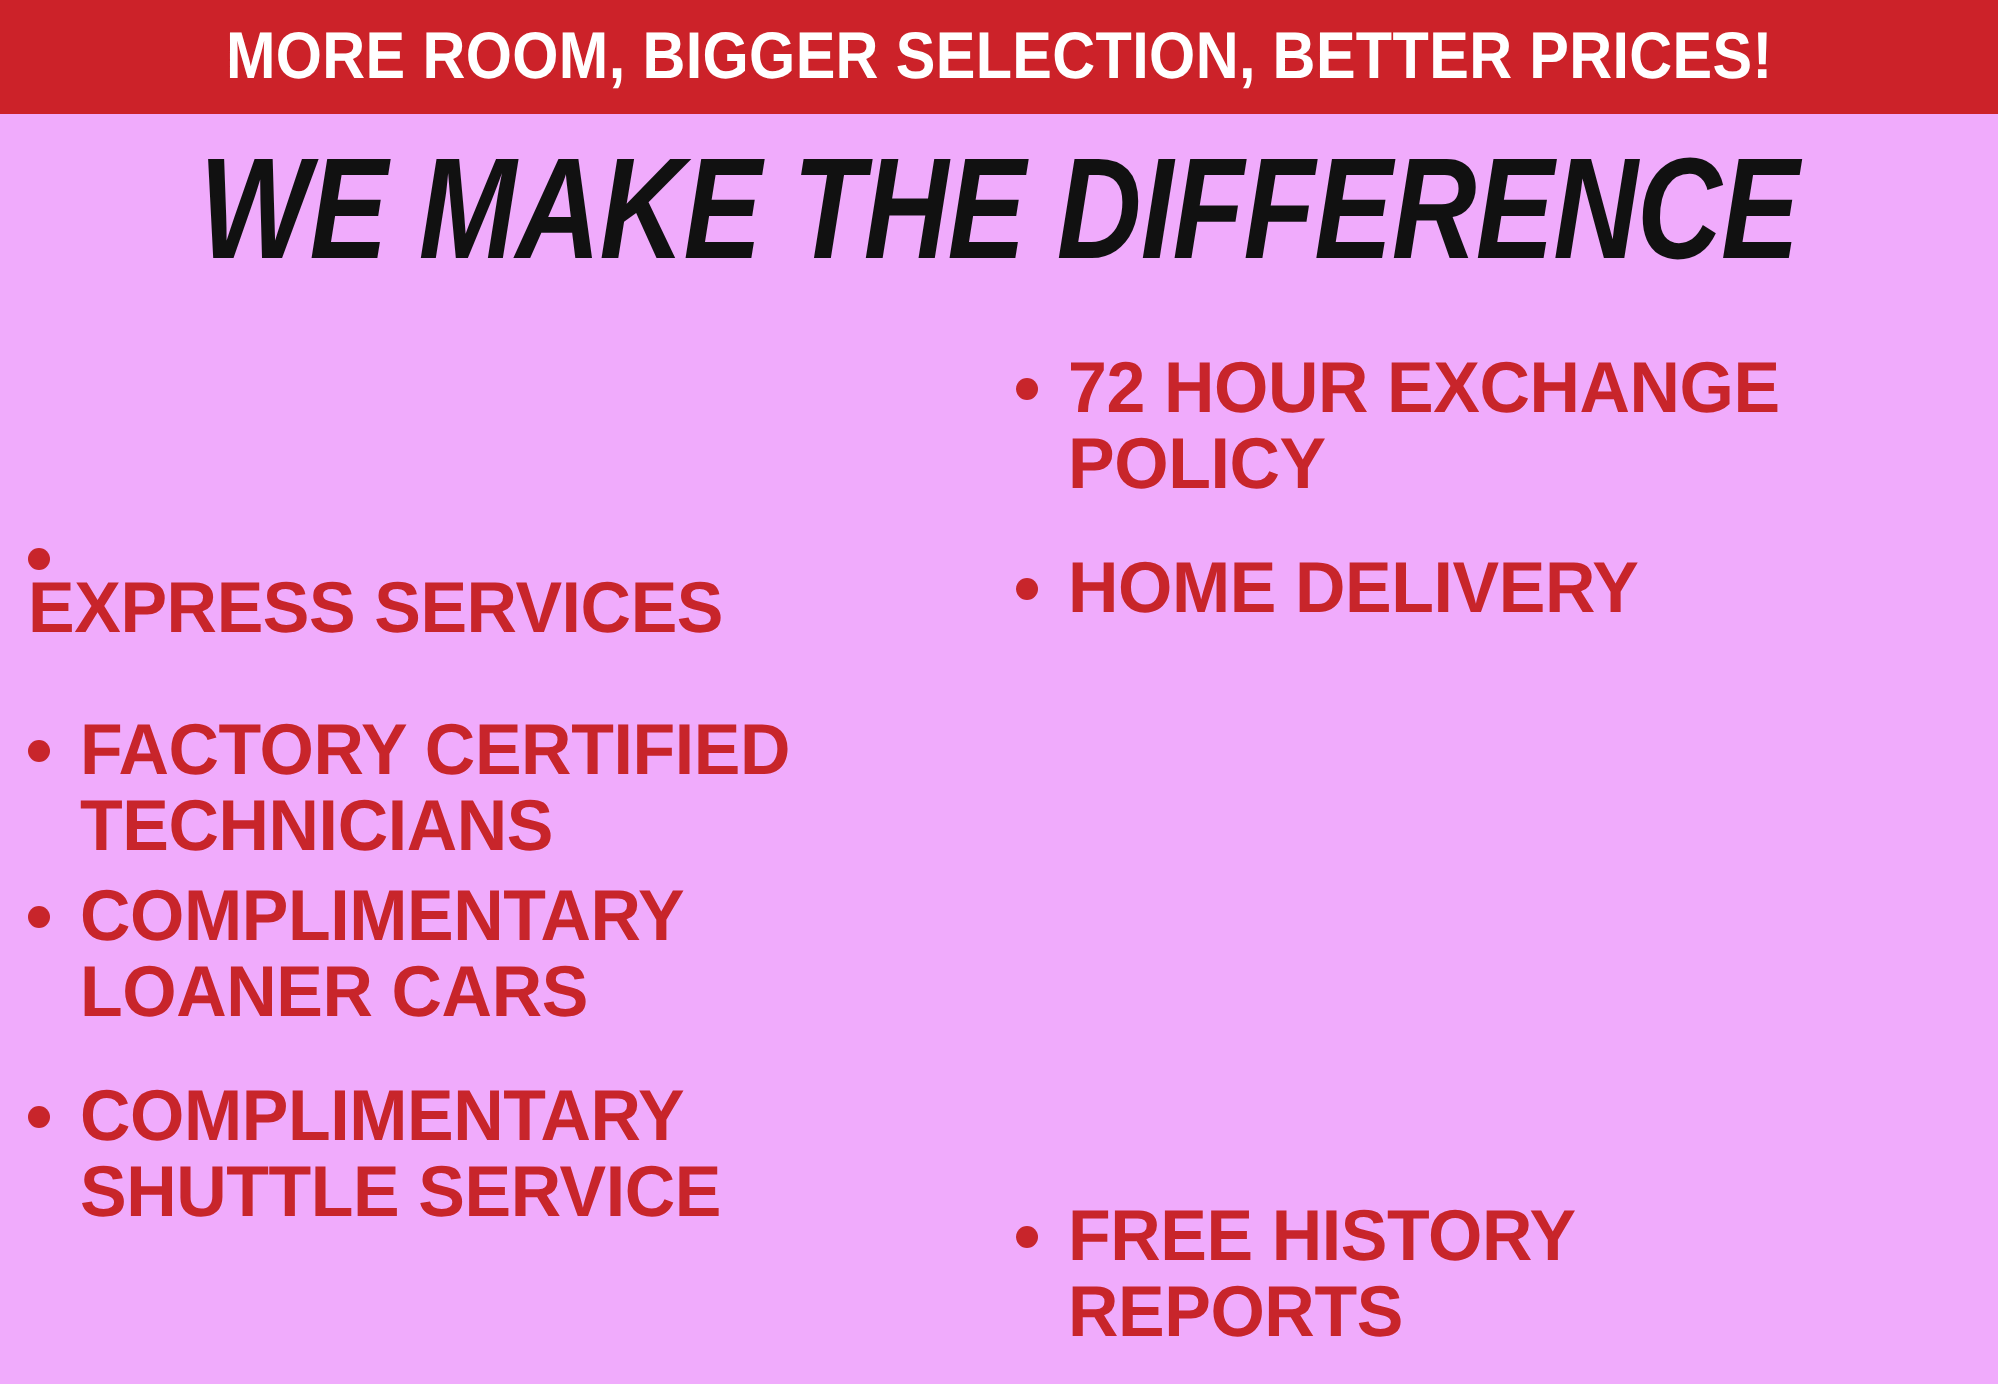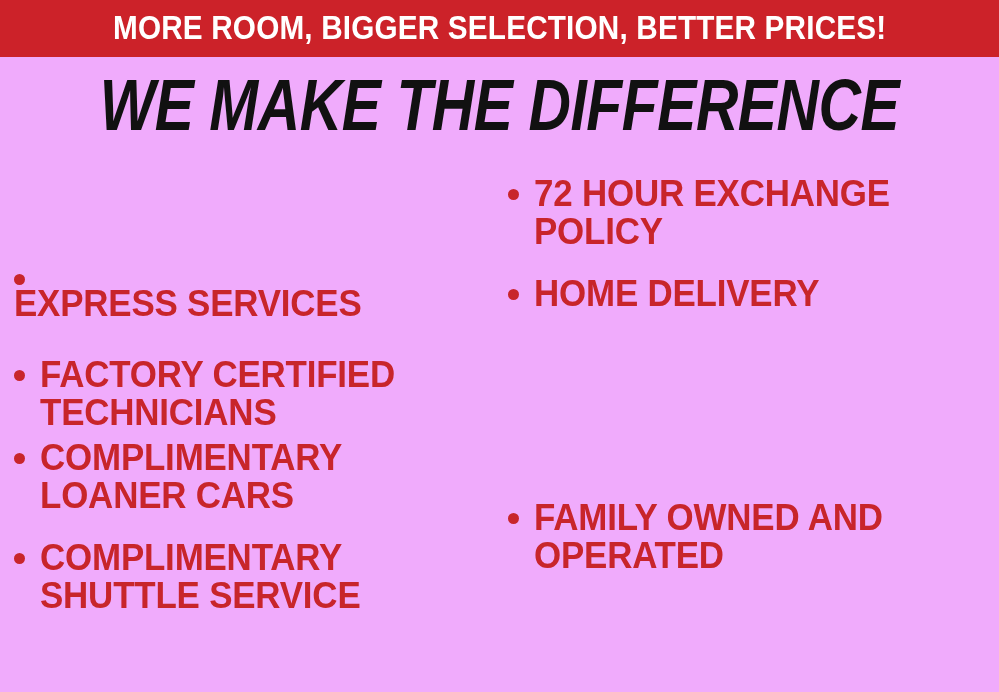--- a/index.html
+++ b/index.html
@@ -157,21 +157,21 @@
     <div class="column col-right">
         <div class="bullet-item" style="top: 15px;">
           <span class="bullet-dot" style="background: rgb(200, 37, 43);"></span>
           <span class="bullet-text" style="color: rgb(200, 37, 43);">72 HOUR EXCHANGE
 POLICY</span>
         </div>
         <div class="bullet-item" style="top: 115px; justify-content: space-between;">
           <span class="bullet-dot" style="background: rgb(200, 37, 43);"></span>
           <span class="bullet-text" style="color: rgb(200, 37, 43);">HOME DELIVERY</span>
         </div>
-        <div class="bullet-item" style="top: 339px;">
+        <div class="bullet-item" style="top: 439px;">
           <span class="bullet-dot" style="background: rgb(200, 37, 43);"></span>
-          <span class="bullet-text" style="color: rgb(200, 37, 43);">FAMILY OWNED AND
-OPERATED</span>
+          <span class="bullet-text" style="color: rgb(200, 37, 43);">FREE HISTORY
+REPORTS</span>
         </div>
       </div>
   </div>
 
 </div>
 
 </body></html>

